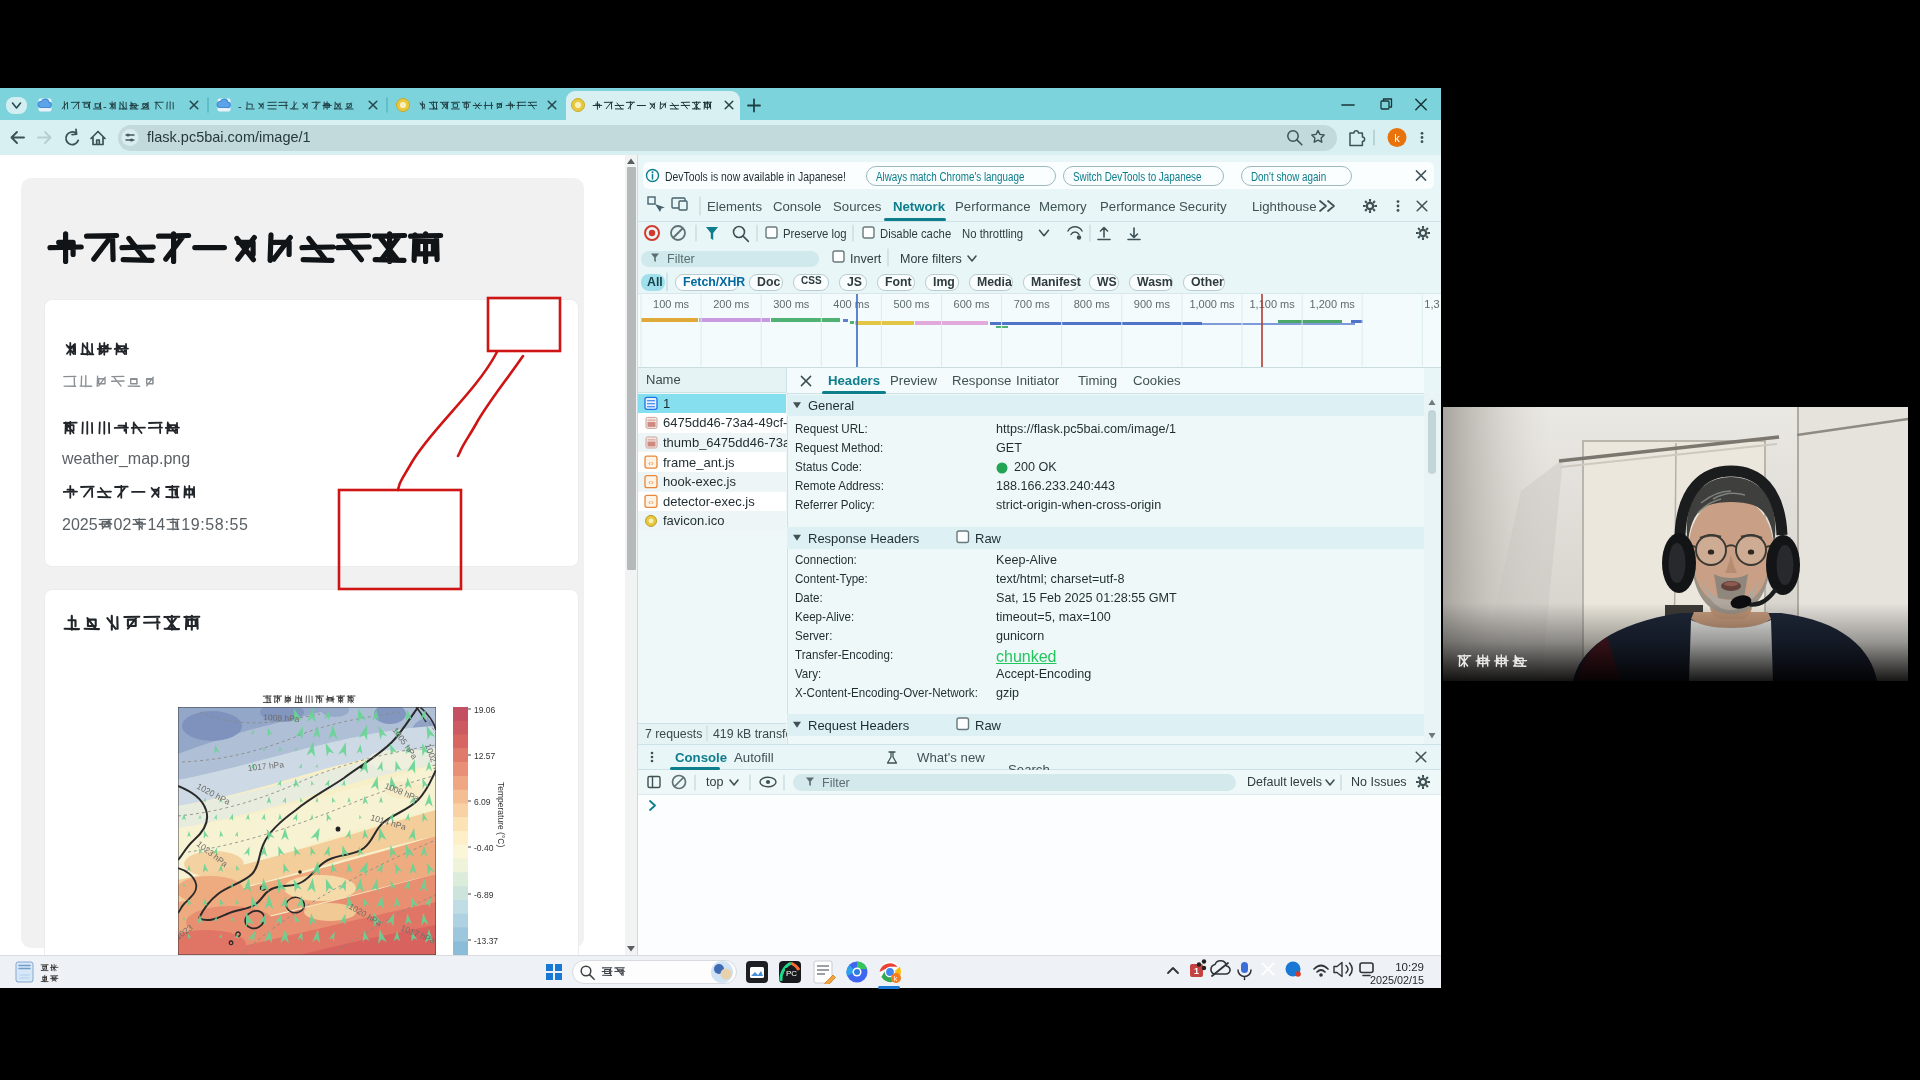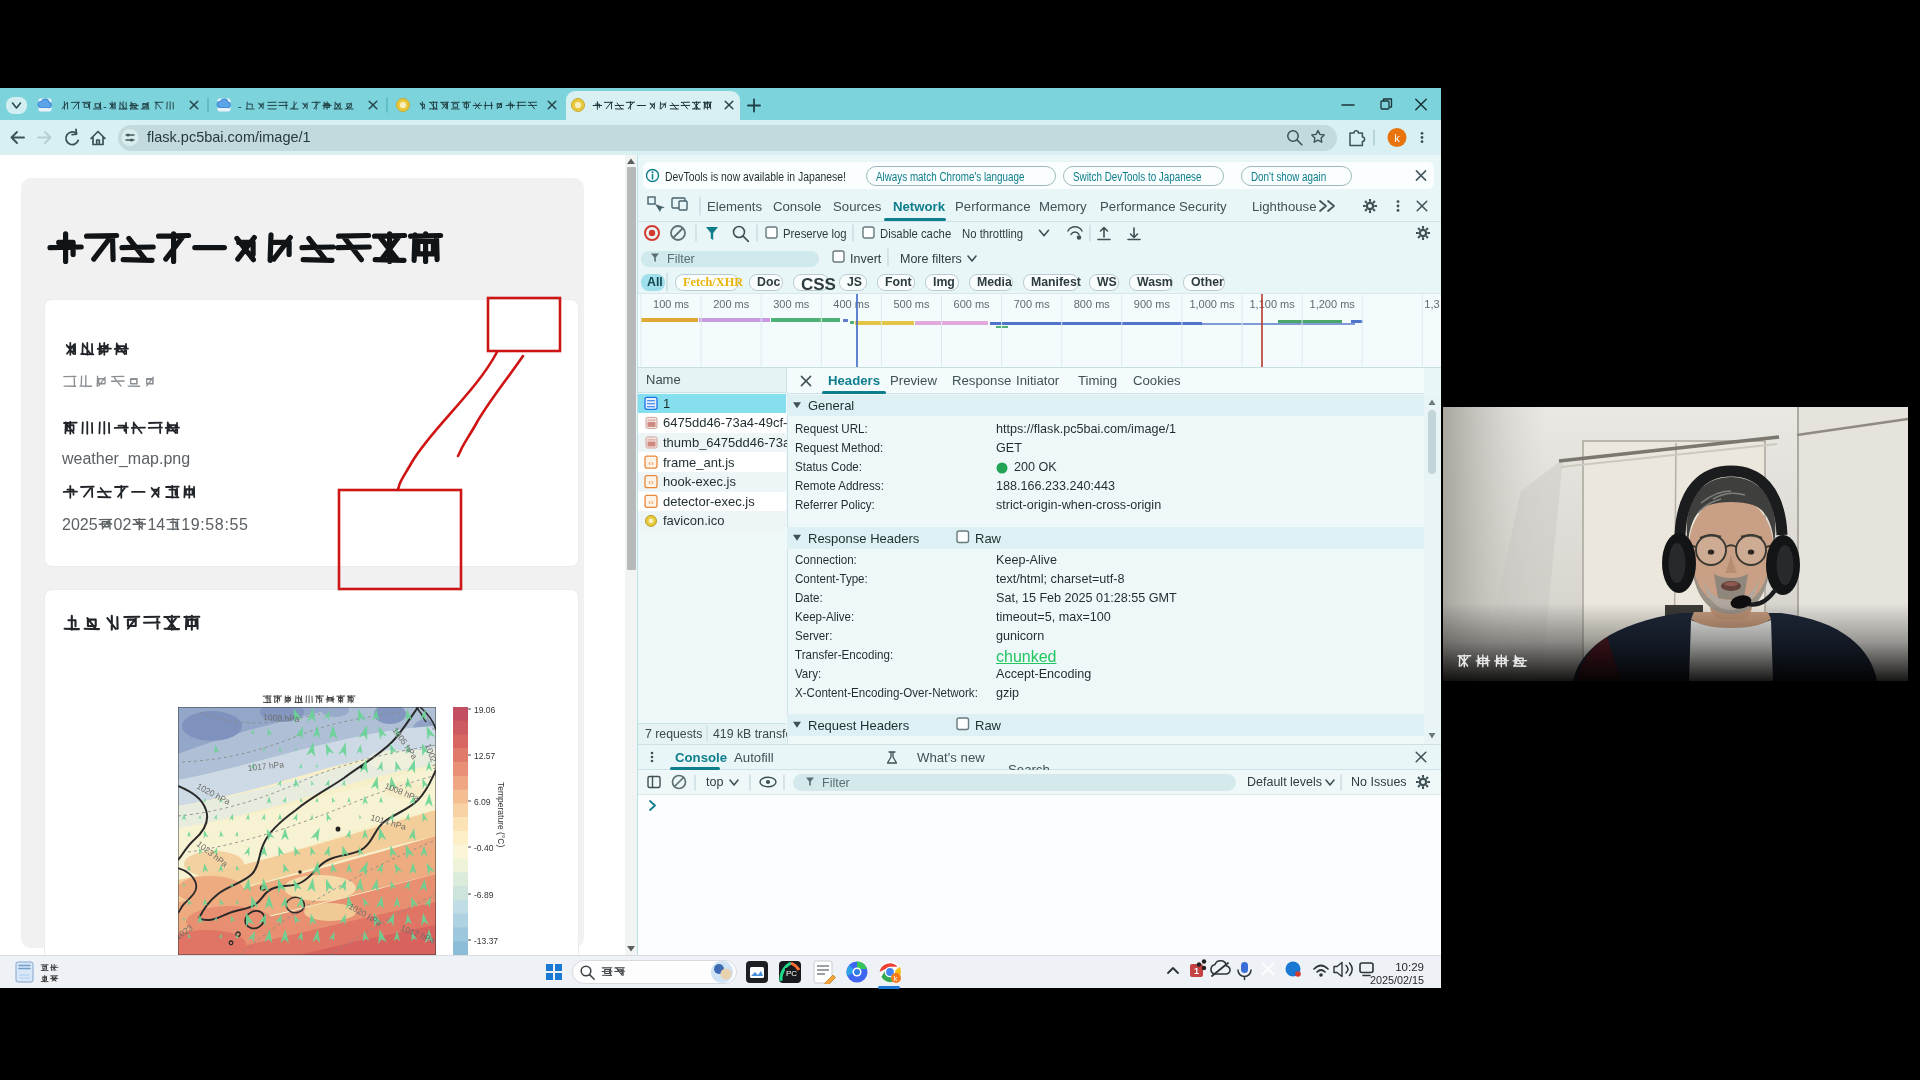--- a/index.html
+++ b/index.html
@@ -45,25 +45,25 @@
 <div style="position:absolute;left:783px;top:226.5px;font-size:12.6px;color:#2e3c3f;white-space:nowrap;transform:scaleX(.9);transform-origin:0 0;">Preserve log</div>
 <div style="position:absolute;left:880px;top:226.5px;font-size:12.6px;color:#2e3c3f;white-space:nowrap;transform:scaleX(.9);transform-origin:0 0;">Disable cache</div>
 <div style="position:absolute;left:962px;top:226.5px;font-size:12.6px;color:#2e3c3f;white-space:nowrap;transform:scaleX(.9);transform-origin:0 0;">No throttling</div>
 <div style="position:absolute;left:641px;top:250.5px;width:178px;height:16.5px;background:#cfe9ec;border-radius:9px;"></div>
 <div style="position:absolute;left:667px;top:251.5px;font-size:12.5px;color:#5b6d70;white-space:nowrap;">Filter</div>
 <div style="position:absolute;left:850px;top:251.5px;font-size:12.5px;color:#2e3c3f;white-space:nowrap;">Invert</div>
 <div style="position:absolute;left:900px;top:251.5px;font-size:12.5px;color:#2e3c3f;white-space:nowrap;">More filters</div>
 <div style="position:absolute;left:641px;top:273.5px;width:24px;height:17.5px;background:#9fe0ec;border-radius:8px;"></div>
 <div style="position:absolute;left:647px;top:275px;font-size:12.3px;color:#14444c;font-weight:700;white-space:nowrap;">All</div>
 <div style="position:absolute;left:675px;top:273.5px;width:64px;height:17.5px;background:#fafdfe;border:1px solid #b9cdd0;border-radius:8px;"></div>
-<div style="position:absolute;left:683px;top:275px;font-size:12.3px;color:#eab308;font-weight:700;white-space:nowrap;font-family:Liberation Serif, serif;">Fetch/XHR</div>
+<div style="position:absolute;left:683px;top:275px;font-size:12.3px;color:#0369a1;font-weight:700;white-space:nowrap;">Fetch/XHR</div>
 <div style="position:absolute;left:749px;top:273.5px;width:34px;height:17.5px;background:#fafdfe;border:1px solid #b9cdd0;border-radius:8px;"></div>
 <div style="position:absolute;left:757px;top:275px;font-size:12.3px;color:#2e3c3f;font-weight:700;white-space:nowrap;">Doc</div>
 <div style="position:absolute;left:793px;top:273.5px;width:36px;height:17.5px;background:#fafdfe;border:1px solid #b9cdd0;border-radius:8px;"></div>
-<div style="position:absolute;left:801px;top:275px;font-size:17px;color:#2e3c3f;font-weight:700;white-space:nowrap;">CSS</div>
+<div style="position:absolute;left:801px;top:275px;font-size:10px;color:#2e3c3f;font-weight:700;white-space:nowrap;">CSS</div>
 <div style="position:absolute;left:839px;top:273.5px;width:28px;height:17.5px;background:#fafdfe;border:1px solid #b9cdd0;border-radius:8px;"></div>
 <div style="position:absolute;left:847px;top:275px;font-size:12.3px;color:#2e3c3f;font-weight:700;white-space:nowrap;">JS</div>
 <div style="position:absolute;left:877px;top:273.5px;width:38px;height:17.5px;background:#fafdfe;border:1px solid #b9cdd0;border-radius:8px;"></div>
 <div style="position:absolute;left:885px;top:275px;font-size:12.3px;color:#2e3c3f;font-weight:700;white-space:nowrap;">Font</div>
 <div style="position:absolute;left:925px;top:273.5px;width:34px;height:17.5px;background:#fafdfe;border:1px solid #b9cdd0;border-radius:8px;"></div>
 <div style="position:absolute;left:933px;top:275px;font-size:12.3px;color:#2e3c3f;font-weight:700;white-space:nowrap;">Img</div>
 <div style="position:absolute;left:969px;top:273.5px;width:44px;height:17.5px;background:#fafdfe;border:1px solid #b9cdd0;border-radius:8px;"></div>
 <div style="position:absolute;left:977px;top:275px;font-size:12.3px;color:#2e3c3f;font-weight:700;white-space:nowrap;">Media</div>
 <div style="position:absolute;left:1023px;top:273.5px;width:56px;height:17.5px;background:#fafdfe;border:1px solid #b9cdd0;border-radius:8px;"></div>
 <div style="position:absolute;left:1031px;top:275px;font-size:12.3px;color:#2e3c3f;font-weight:700;white-space:nowrap;">Manifest</div>

